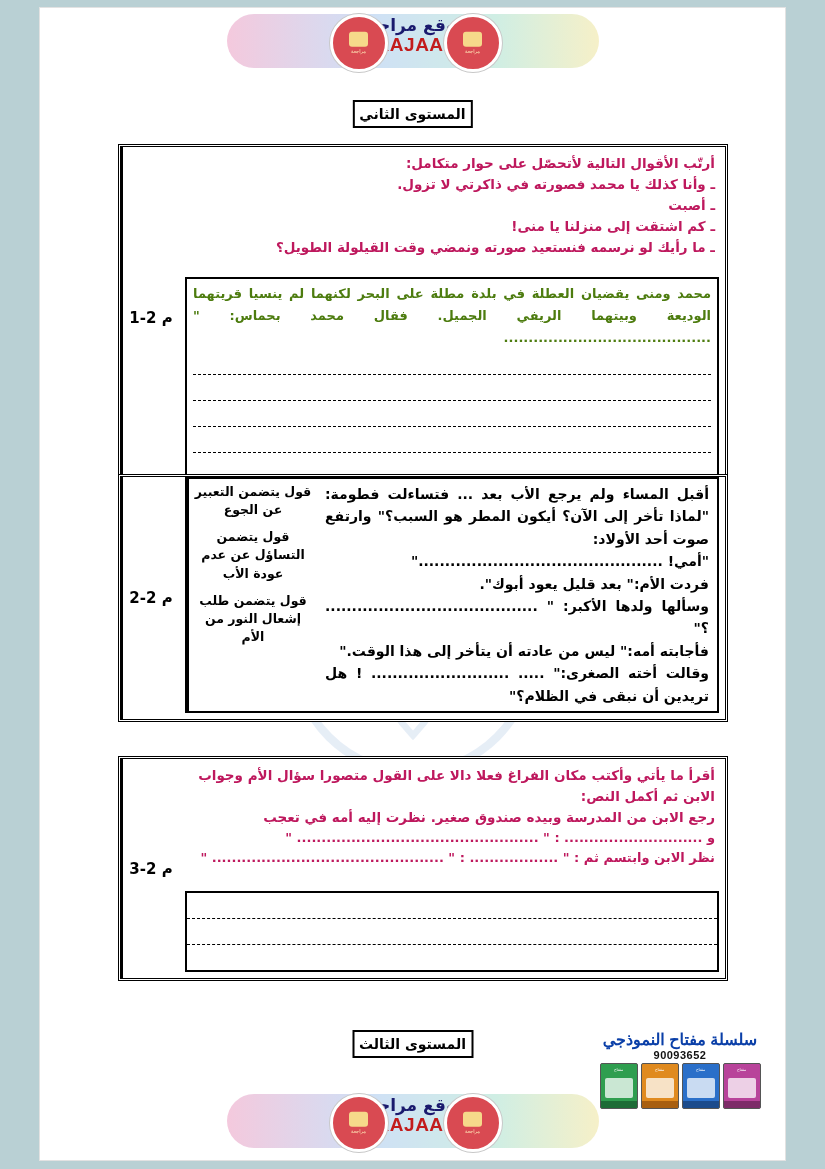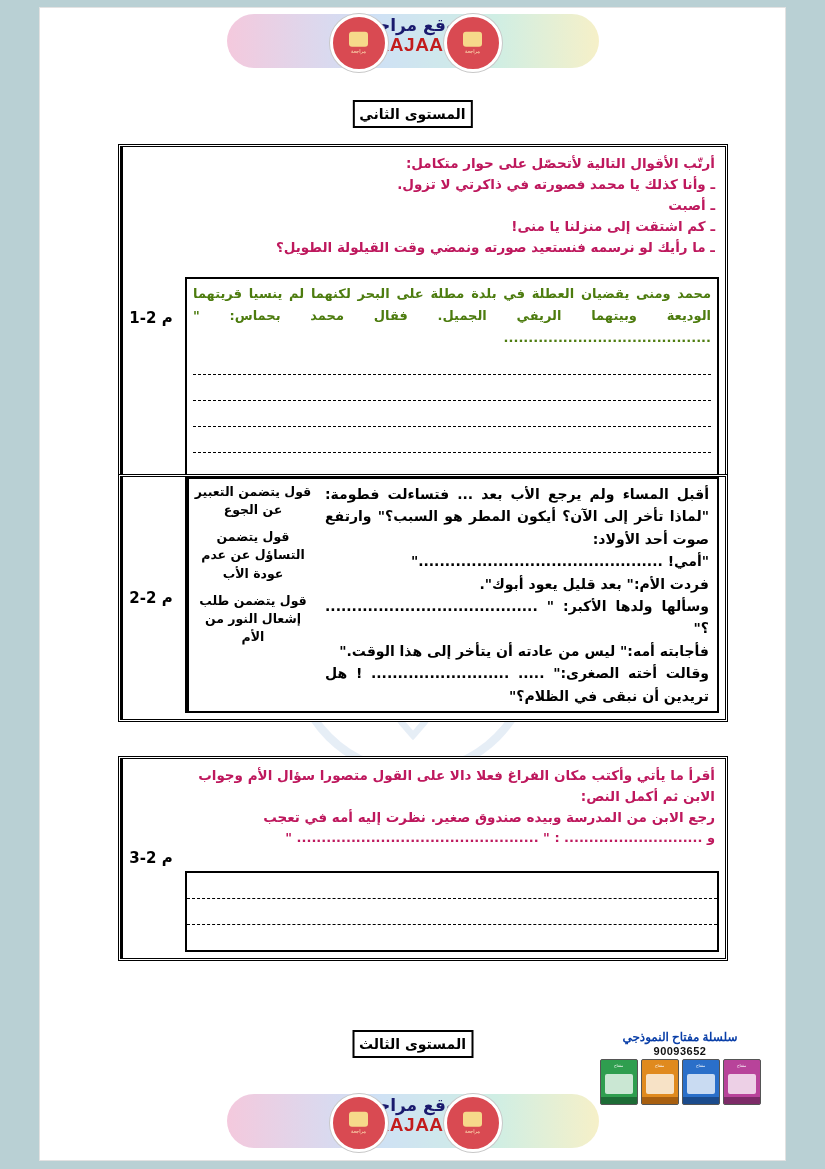--- a/index.html
+++ b/index.html
@@ -225,22 +225,22 @@
 
   
   .series {
     position: absolute;
     left: 545px;
     top: 1022px;
     width: 190px;
     text-align: center;
   }
   .series-title {
-    font-family: Liberation Serif, serif;
-    font-size: 12px;
+    font-family: Liberation Sans, sans-serif;
+    font-size: 16px;
     font-weight: bold;
     color: #0a3fa8;
   }
   .series-phone {
     font-family: "Liberation Sans", sans-serif;
     font-size: 11px;
     font-weight: bold;
     color: #111;
     letter-spacing: .5px;
   }
@@ -349,20 +349,21 @@
     </div>
     <div class="ex-code">م 2-2</div>
   </div>
 
   <div class="ex" id="ex3">
     <div class="ex-body">
       <div class="prompt">
         <span class="line">أقرأ ما يأتي وأكتب مكان الفراغ فعلا دالا على القول متصورا سؤال الأم وجواب الابن ثم أكمل النص:</span>
         <span class="line">رجع الابن من المدرسة وبيده صندوق صغير. نظرت إليه أمه في تعجب</span>
         <span class="line dotted-fill">و ............................ : " ................................................. "</span>
+        <span class="line dotted-fill">نظر الابن وابتسم ثم : " .................. : " ............................................... "</span>
       </div>
       <div class="ex3-lines">
         <div class="dots-line"></div>
         <div class="dots-line"></div>
         <div class="dots-line"></div>
       </div>
     </div>
     <div class="ex-code">م 2-3</div>
   </div>
 

